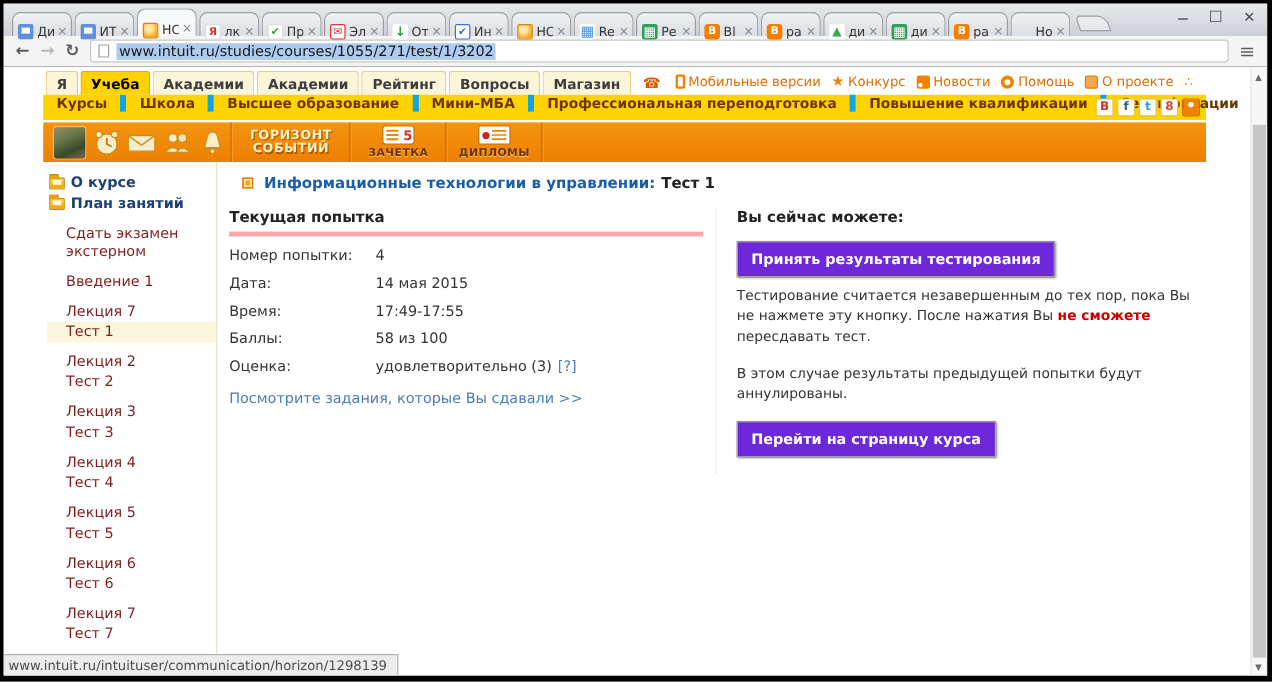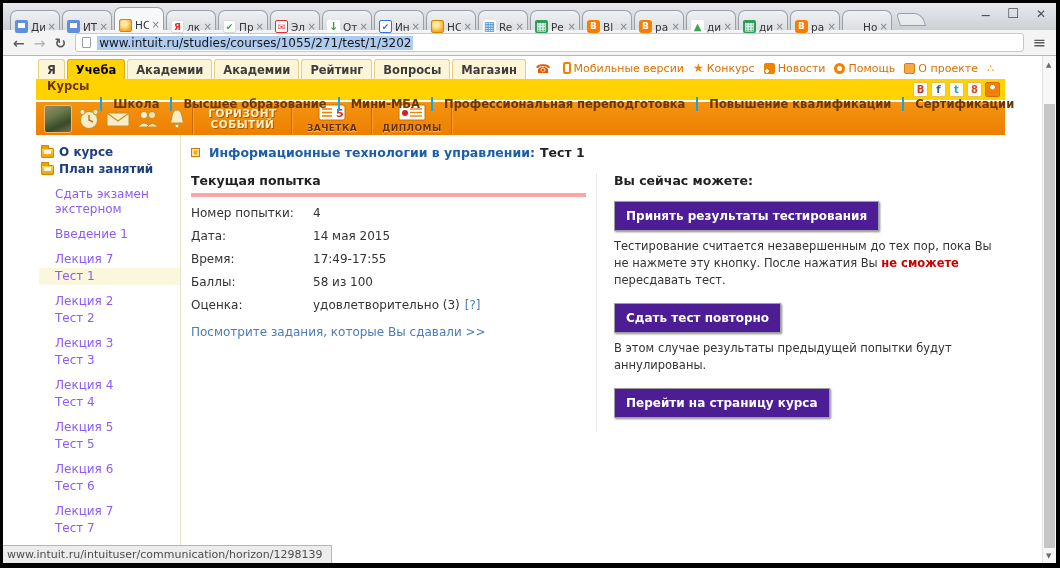--- a/index.html
+++ b/index.html
@@ -79,21 +79,21 @@
   .ic-star { color:#f08300; font-size:12px; }
   .ic-star::before { content:"★"; }
   .ic-rss { width:11px; height:11px; border-radius:2px; background:radial-gradient(circle at 3px 8px, #fff 1.6px, #f08300 2px); }
   .ic-help { width:11px; height:11px; border:3px solid #f08300; border-radius:50%; background:#fff; }
   .ic-project { width:11px; height:11px; background:#f5a84d; border:1px solid #d98200; border-radius:2px; }
   .ic-tree { color:#f08300; font-size:11px; }
   .ic-tree::before { content:"∴"; }
 
   .site-nav { height:21px; background:#ffd200; display:flex; align-items:flex-start; position:relative; }
   .nav-item { font-size:11.5px; font-weight:bold; color:#6b3600; padding:0 11px; cursor:pointer; white-space:nowrap; }
-  .nav-item + .nav-item { border-left:2px solid #0ea5e9;margin-top:18px; }
+  .nav-item + .nav-item { border-left:5px solid #0ea5e9; }
   .socials { position:absolute; right:5px; top:3px; display:flex; gap:3px; }
   .social { width:15px; height:15px; background:#fffef5; border:1px solid #e6c24a; border-radius:2px; font:bold 10px/13px "DejaVu Sans",sans-serif; text-align:center; cursor:pointer; }
   .sc-vk { color:#c23b2e; }
   .sc-fb { color:#3b5998; }
   .sc-tw { color:#2aa3df; }
   .sc-gp { color:#d34836; }
   .sc-ok { background:radial-gradient(circle at 50% 32%, #fff 2px, #ee8208 2.6px); border-color:#d06f00; }
 
   .banner { margin-top:2px; height:33px; background:linear-gradient(#f49410,#ee7f00); display:flex; align-items:center; }
   .avatar { width:26px; height:26px; margin:0 4px 0 9px; border-radius:2px; flex:none; background:linear-gradient(155deg,#9a8a6a 0%,#6a7a4a 35%,#394a28 70%,#7a6a4a 100%); box-shadow:0 0 0 1px rgba(255,255,255,.4); cursor:pointer; }
@@ -104,41 +104,41 @@
   .b-label { font-size:9px; font-weight:bold; color:#6b2f00; text-shadow:0 1px 1px #ffd98a; letter-spacing:.4px; line-height:10px; margin-top:1px; }
   .b-rest { flex:1; }
 
   
   .content { display:flex; align-items:stretch; min-height:415px; }
   .sidebar { width:145px; flex:none; border-right:1px solid #e8e0c8; padding:9px 0 0 3px; }
   .folder-item { display:flex; gap:5px; align-items:center; color:#1c3f7a; font-weight:bold; font-size:12px; line-height:17px; cursor:pointer; padding-left:2px; }
   .folder-icon { width:13px; height:10px; flex:none; position:relative; background:linear-gradient(#ffd24d,#f0a000); border:1px solid #cf8a00; border-radius:1px; }
   .folder-icon::before { content:""; position:absolute; top:-4px; left:-1px; width:6px; height:3px; background:#f0a000; border:1px solid #cf8a00; border-bottom:none; border-radius:1px 1px 0 0; }
   .folder-icon::after { content:""; position:absolute; top:1px; left:2px; width:7px; height:4px; background:#fff; opacity:.85; }
-  .side-link { display:block; color:#8b5cf6; font-size:12px; line-height:15px; padding:1px 6px 1px 16px; cursor:pointer; }
+  .side-link { display:block; color:#7f1d1d; font-size:12px; line-height:15px; padding:1px 6px 1px 16px; cursor:pointer; }
   .side-link.gap { margin-top:8px; }
   .side-link.active { background:#fbf7dc; }
 
   .main { flex:1; padding:10px 0 0 10px; }
-  .title-row { display:flex; align-items:center; gap:9px; }
+  .title-row { display:flex; align-items:center; gap:9px;margin-left:11px; }
   .bullet { width:9px; height:9px; flex:none; background:#f5a623; border:1px solid #d07800; box-shadow:inset 0 0 0 1.5px #ffe9b0; }
   .course-title { color:#1b5ea8; font-weight:bold; font-size:12.5px; cursor:pointer; }
   .test-name { color:#222; font-weight:bold; font-size:12.5px; margin-left:-4px; }
 
   .columns { display:flex; margin-top:13px; }
   .left-col { width:405px; flex:none; }
   .attempt-heading { font-size:12.5px; font-weight:bold; color:#222; border-bottom:4px solid #fca5a5; padding-bottom:5px; margin-bottom:10px; margin-right:10px; }
   .a-row { display:flex; font-size:12px; color:#333; margin-bottom:10px; line-height:13px; }
   .a-label { width:122px; flex:none; }
   .a-help { color:#4a7cba; margin-left:5px; cursor:pointer; text-decoration:none; }
   .review-link { display:block; margin-top:13px; color:#4a7cba; font-size:12px; cursor:pointer; text-decoration:none; }
 
   .right-col { flex:1; border-left:1px solid #ececec; padding:0 6px 0 17px; }
   .actions-heading { font-size:12.5px; font-weight:bold; color:#222; margin-bottom:13px; }
-  .action-btn { display:inline-block; background:#4c1d95; color:#fff; font-family:inherit; font-weight:bold; font-size:12px; padding:7px 11px; border:1px solid #9e9e9e; box-shadow:1px 1px 2px #8a8a8a; cursor:pointer; }
+  .action-btn { display:inline-block; background:#6d28d9; color:#fff; font-family:inherit; font-weight:bold; font-size:12px; padding:7px 11px; border:1px solid #9e9e9e; box-shadow:1px 1px 2px #8a8a8a; cursor:pointer; }
   .action-desc { font-size:11.5px; color:#333; line-height:17px; margin:7px 0 14px; }
   .red { color:#cc0000; }
 
   .statusbar { position:absolute; left:0; bottom:0; background:#ececec; border:1px solid #b5b5b5; border-left:none; border-bottom:none; padding:2px 9px 2px 4px; font-size:11px; color:#4c4c4c; z-index:8; }
 </style>
 </head>
 <body>
 
 <div class="window">
 
@@ -517,21 +517,20 @@
 
             <div class="right-col">
               <div class="actions-heading">Вы сейчас можете:</div>
 
                 <div class="action">
                   <button class="action-btn">Принять результаты тестирования</button>
                   <p class="action-desc"><span>Тестирование считается незавершенным до тех пор, пока Вы не нажмете эту кнопку. После нажатия Вы </span><b class="red">не сможете</b><span> пересдавать тест.</span></p>
                 </div>
 
                 <div class="action">
-                  <button class="action-btn">Сдать тест повторно</button>
                   <p class="action-desc"><span>В этом случае результаты предыдущей попытки будут аннулированы.</span><b class="red"></b><span></span></p>
                 </div>
 
                 <div class="action">
                   <button class="action-btn">Перейти на страницу курса</button>
                   <p class="action-desc"><span></span><b class="red"></b><span></span></p>
                 </div>
 
             </div>
           </div>

